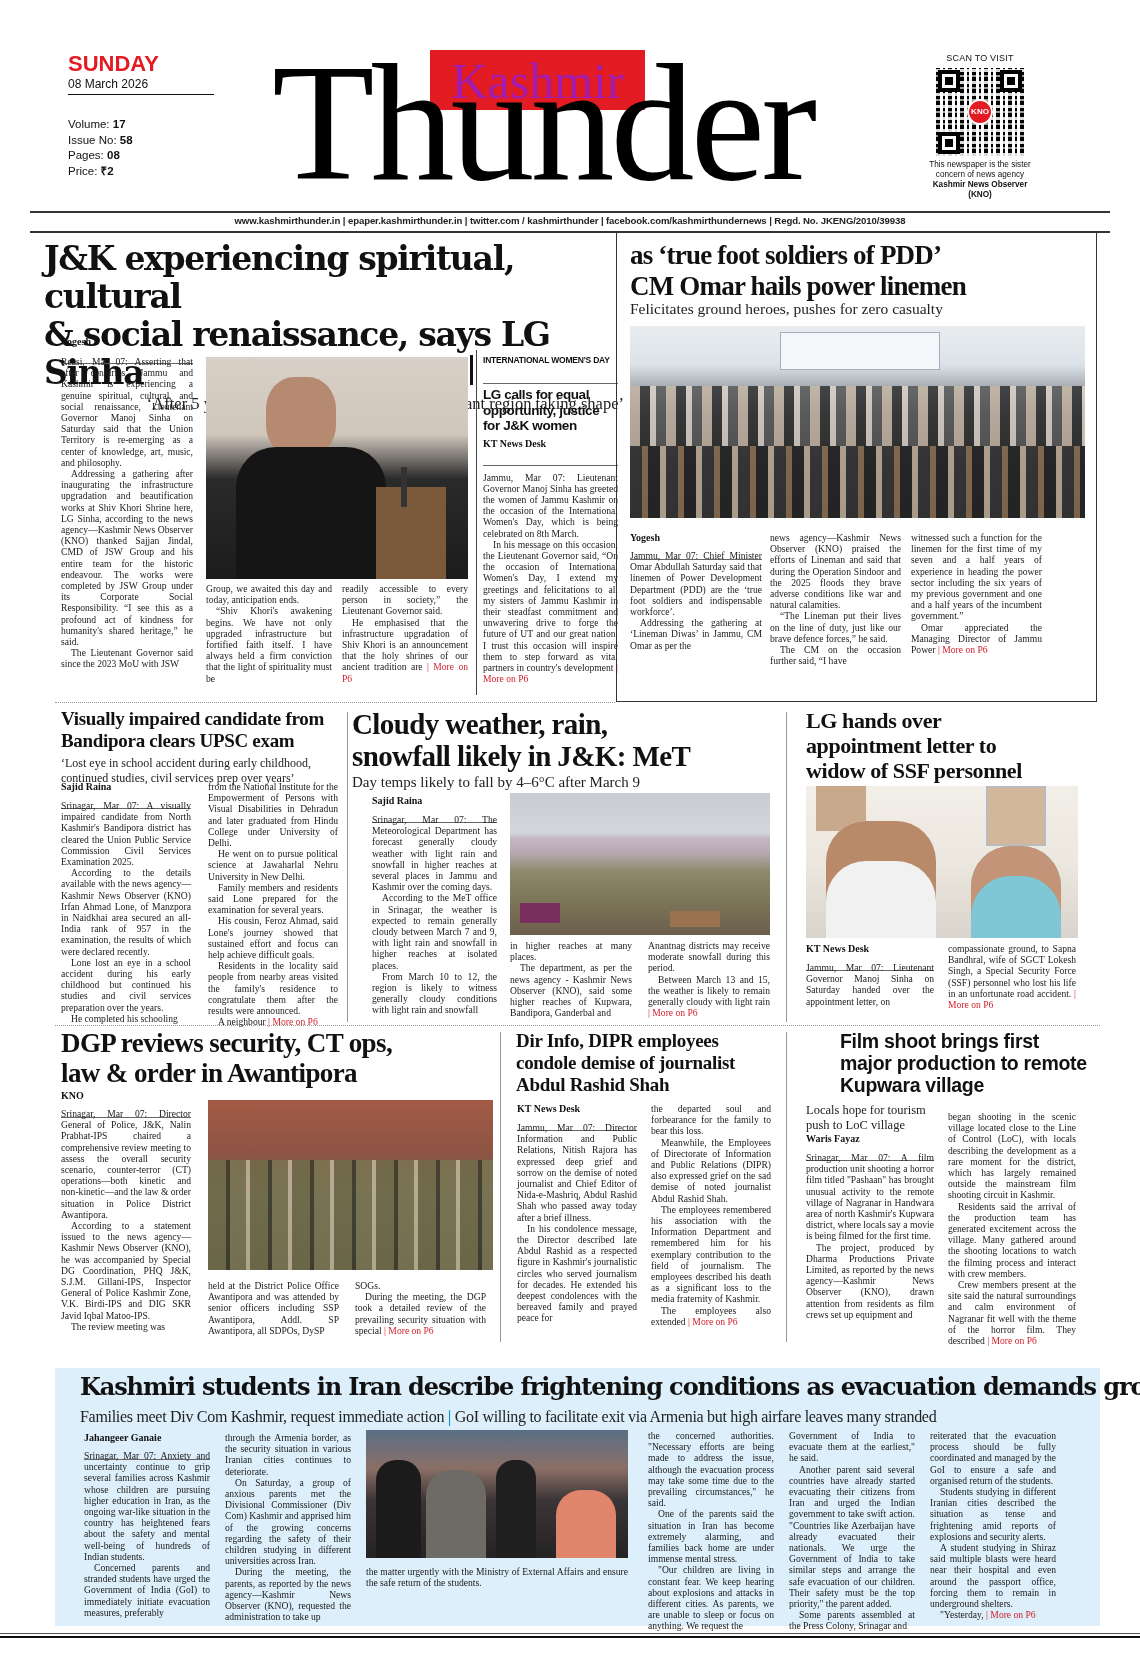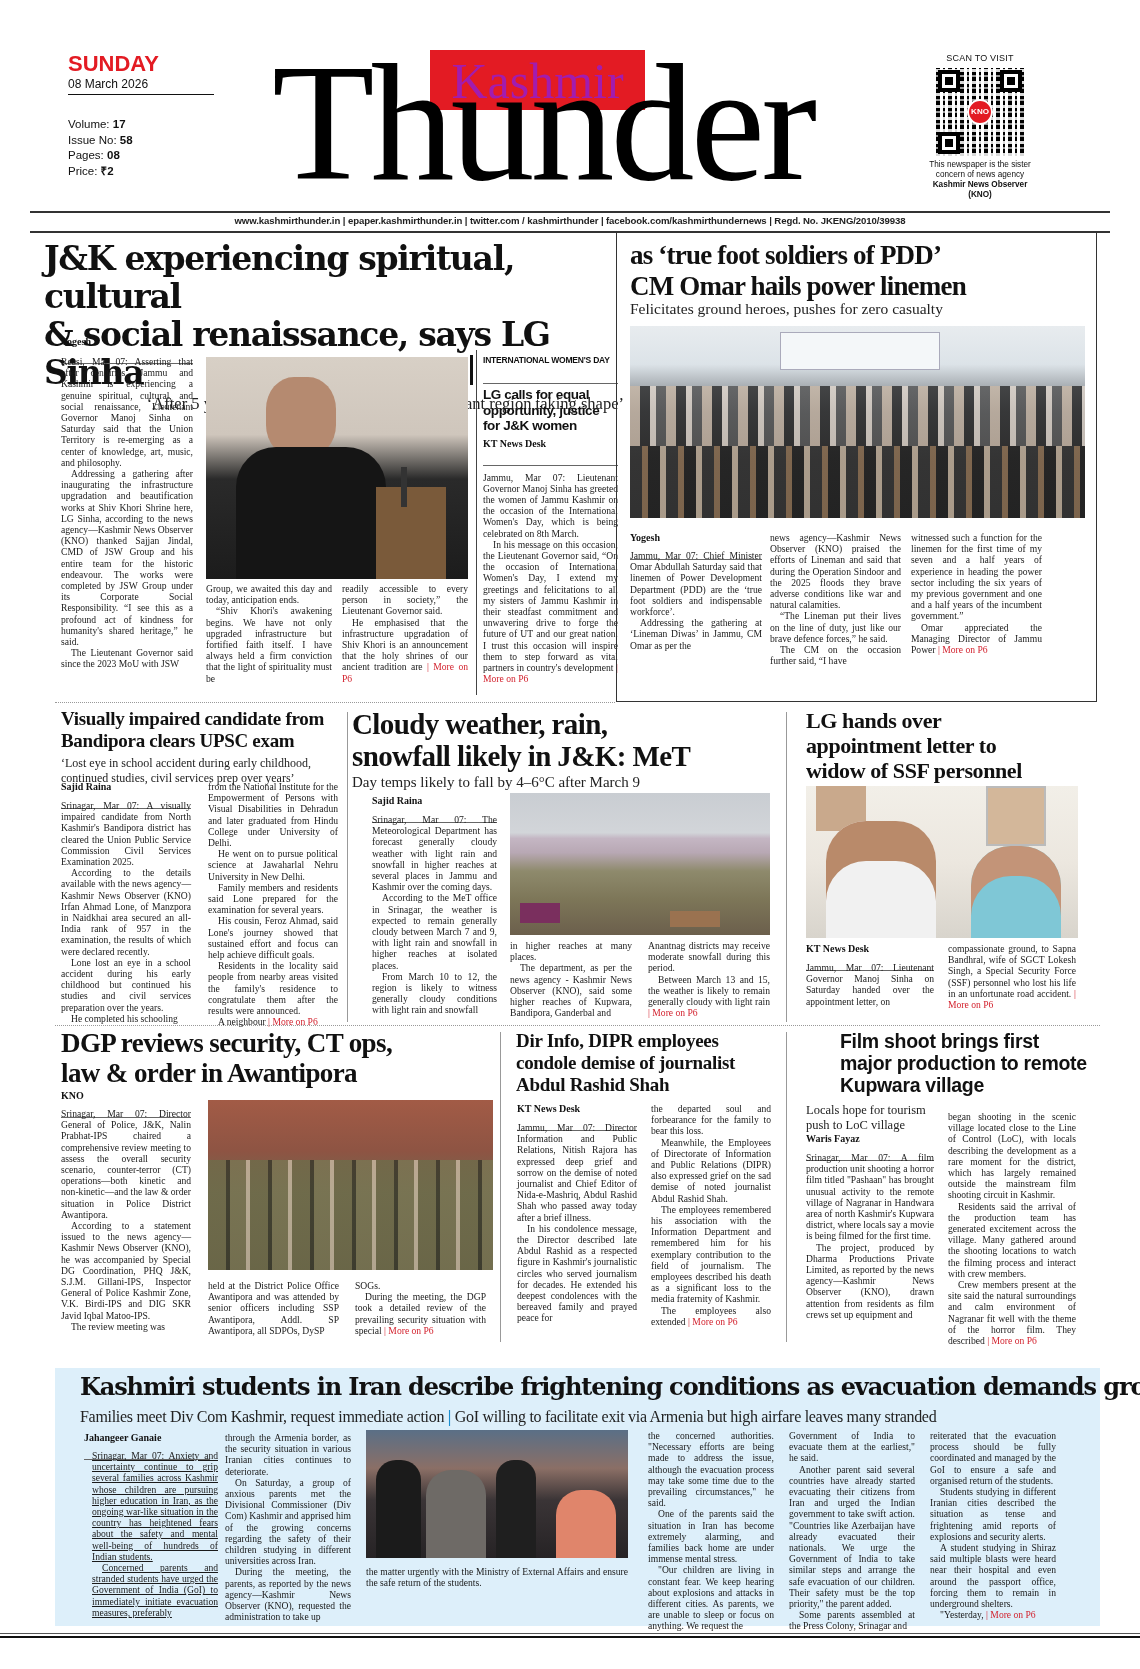--- a/index.html
+++ b/index.html
@@ -252,21 +252,21 @@
 </div>
 
 <div class="abs" style="left:55px;top:1368px;width:1045px;height:258px;background:#ddeffa;"></div>
 <div class="abs headline" style="left:80px;top:1372px;font-size:24px;line-height:30px;letter-spacing:-1.1px;white-space:nowrap;">Kashmiri students in Iran describe frightening conditions as evacuation demands grow</div>
 <div class="abs subhead" style="left:80px;top:1407px;font-size:16px;line-height:20px;white-space:nowrap;letter-spacing:-0.3px;">
   <span>Families meet Div Com Kashmir, request immediate action</span>
   <span style="color:#1a8fd1;font-weight:bold;">|</span>
   <span>GoI willing to facilitate exit via Armenia but high airfare leaves many stranded</span>
 </div>
 <div class="abs byline" style="left:84px;top:1432px;width:126px;">Jahangeer Ganaie</div>
-<div class="abs body-text" style="left:92px;top:1450px;width:126px;text-decoration:underline;">
+<div class="abs body-text" style="left:84px;top:1450px;width:126px;">
   <p class="first">Srinagar, Mar 07: Anxiety and uncertainty continue to grip several families across Kashmir whose children are pursuing higher education in Iran, as the ongoing war-like situation in the country has heightened fears about the safety and mental well-being of hundreds of Indian students.</p>
   <p>Concerned parents and stranded students have urged the Government of India (GoI) to immediately initiate evacuation measures, preferably</p>
 </div>
 <div class="abs body-text" style="left:225px;top:1432px;width:126px;">
   <p class="first">through the Armenia border, as the security situation in various Iranian cities continues to deteriorate.</p>
   <p>On Saturday, a group of anxious parents met the Divisional Commissioner (Div Com) Kashmir and apprised him of the growing concerns regarding the safety of their children studying in different universities across Iran.</p>
   <p>During the meeting, the parents, as reported by the news agency—Kashmir News Observer (KNO), requested the administration to take up</p>
 </div>
 <div class="abs photo" style="left:366px;top:1430px;width:262px;height:128px;background:linear-gradient(180deg,#5a6f86 0%,#8b6f66 30%,#3a3436 55%,#262325 100%);">
   <div style="position:absolute;left:10px;top:30px;width:45px;height:98px;background:#1b1b1b;border-radius:20px 20px 0 0;"></div>

